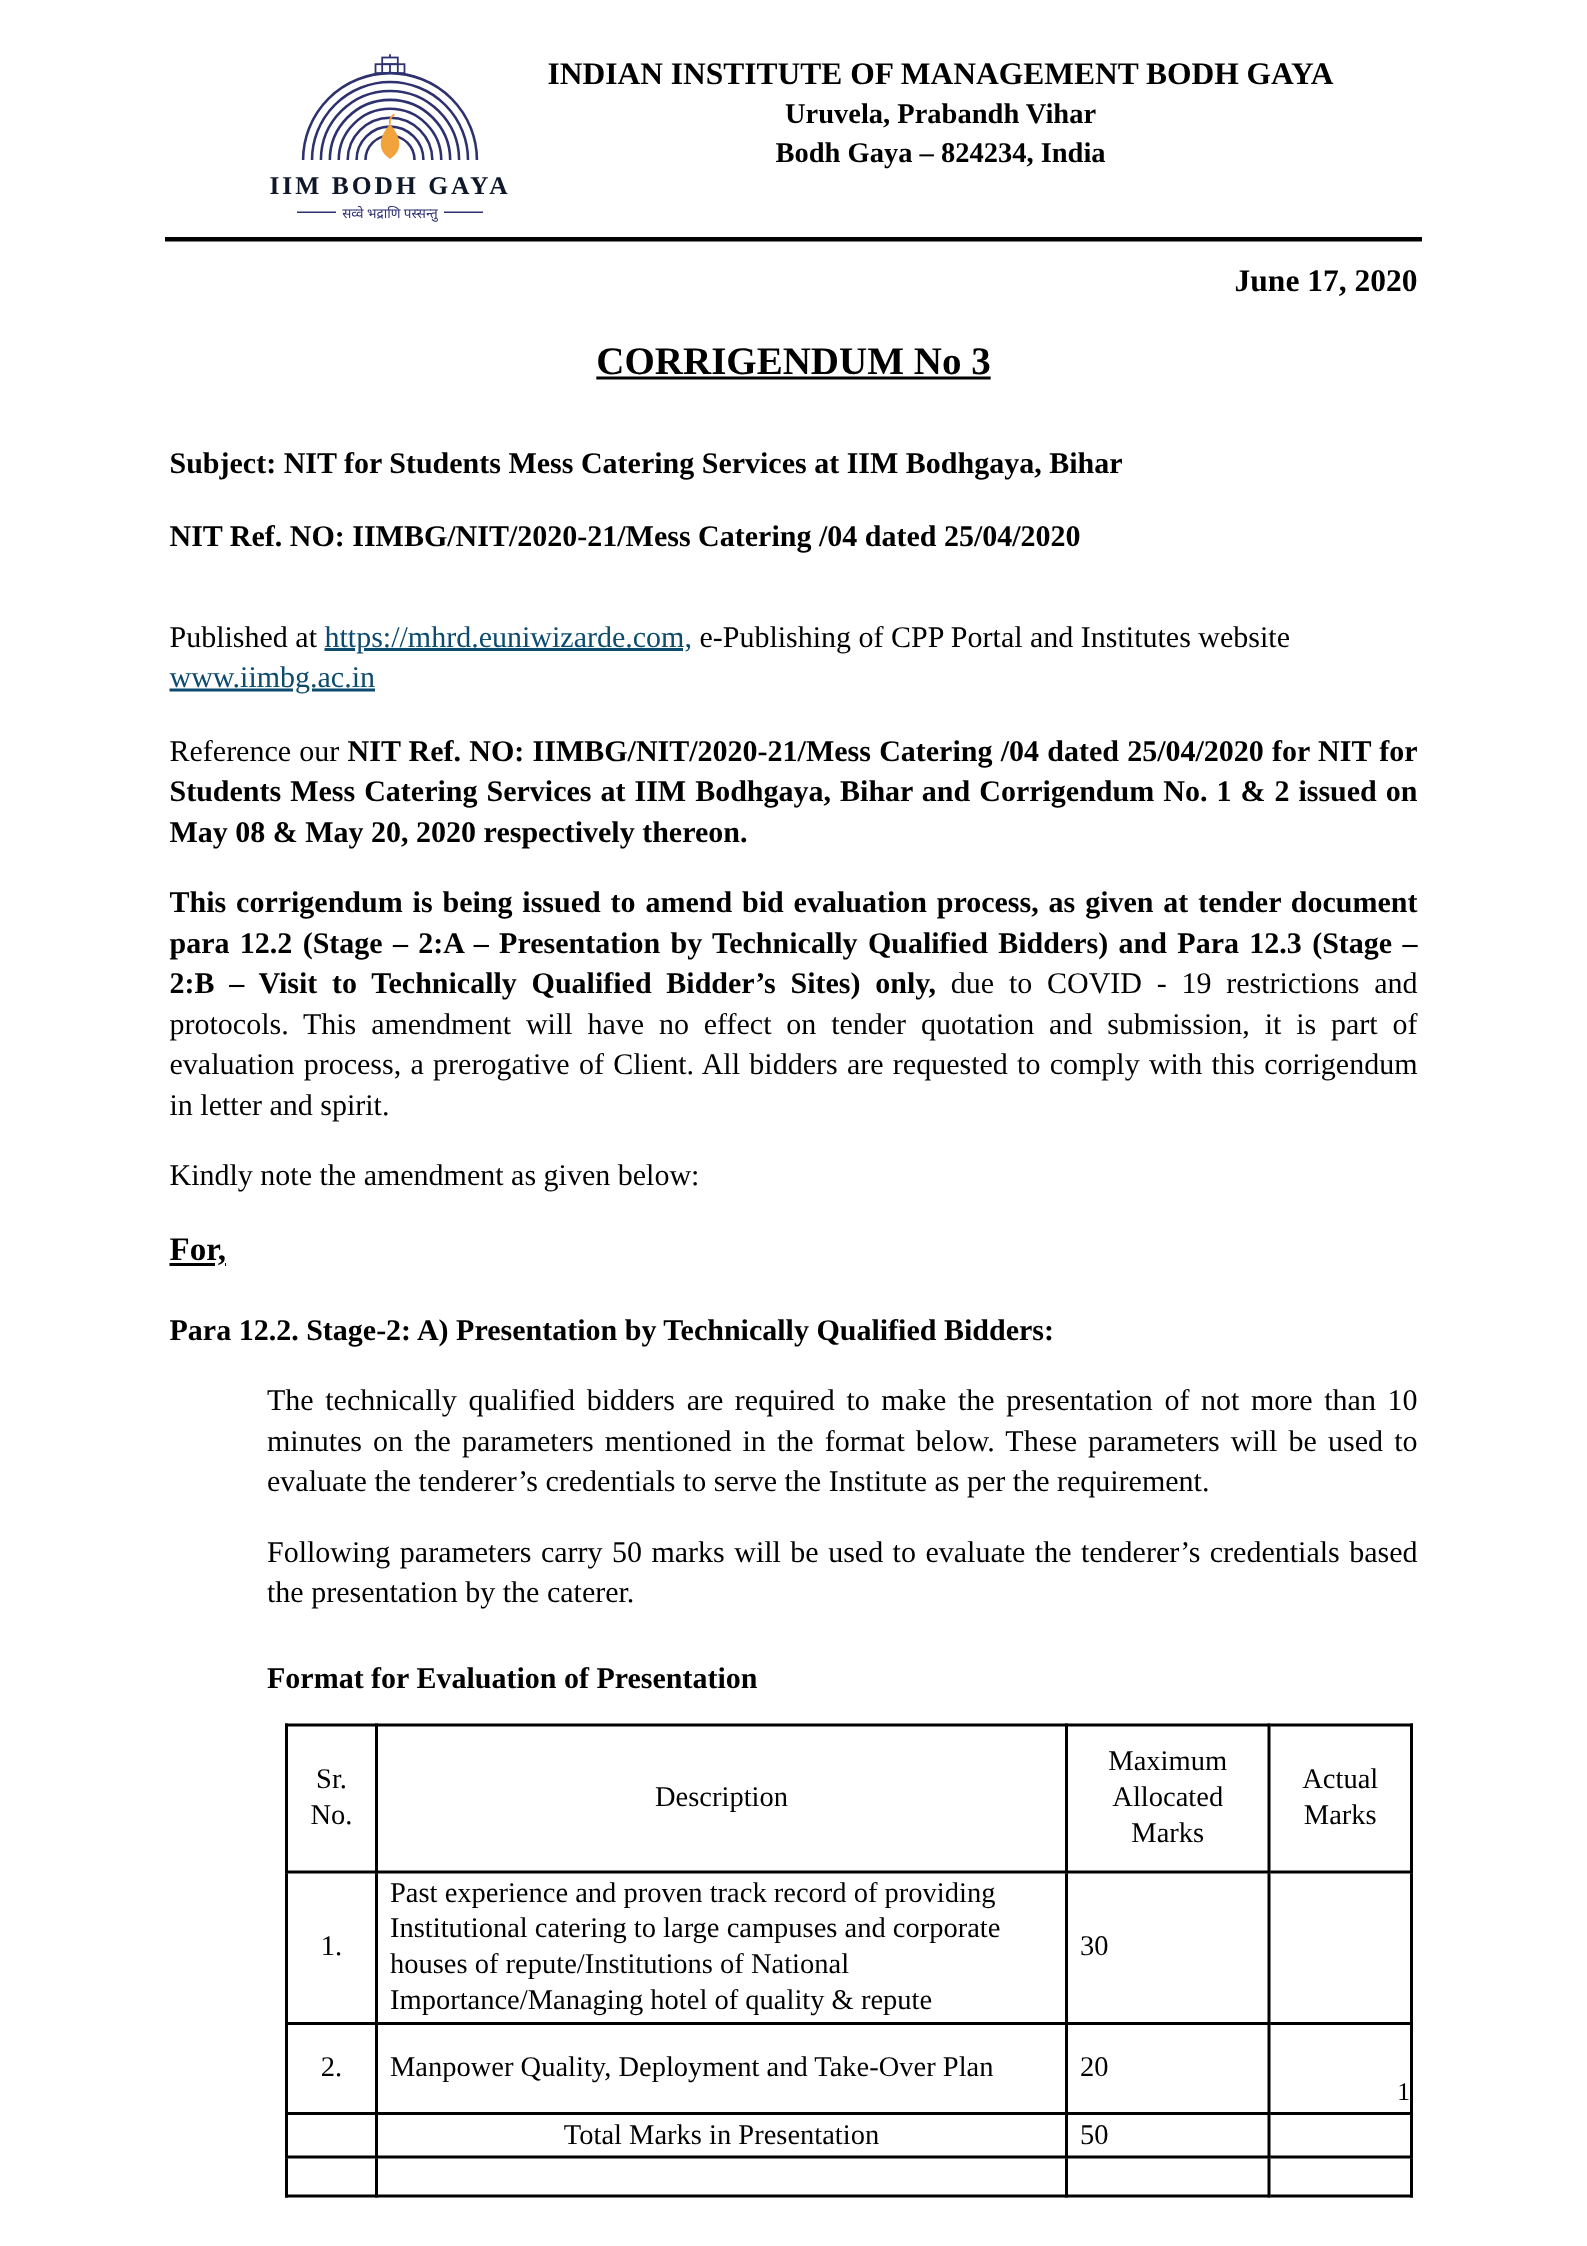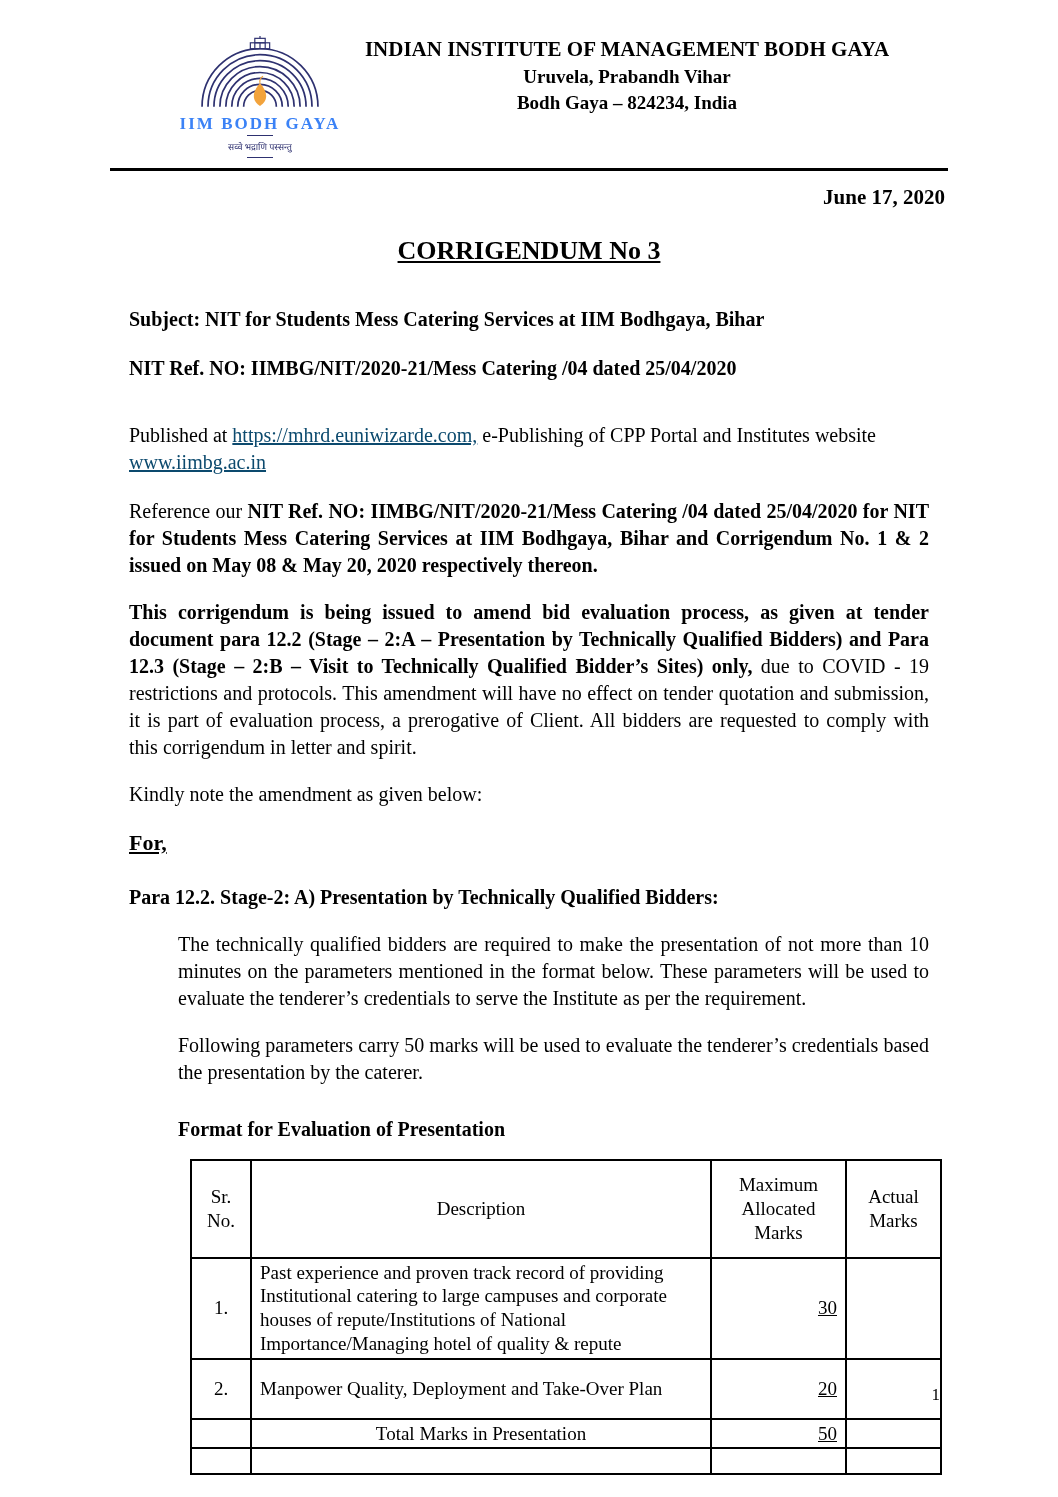--- a/index.html
+++ b/index.html
@@ -6,30 +6,30 @@
   .page {
     width:1058px; height:1497px; position:relative; background:#fff;
     box-sizing:border-box; padding:35px 113px 0 113px;
     font-family:"Liberation Serif", serif; color:#000;
   }
   
   .doc-header { display:flex; align-items:flex-start; }
   .logo { flex:0 0 auto; width:190px; margin-left:52px; text-align:center; }
   .logo svg { display:block; margin:0 auto; width:156px; height:78px; }
   .logo-wordmark { font-size:17px; font-weight:bold; letter-spacing:2px;
-    color:#3b82f6; margin-top:1px; white-space:nowrap; }
+    color:#0f172a; margin-top:1px; white-space:nowrap; }
   .logo-motto { font-size:9px; color:#2e3170; display:flex; align-items:center;
-    justify-content:center; gap:4px; margin-top:1px;flex-direction:column; }
+    justify-content:center; gap:4px; margin-top:1px; }
   .motto-line { width:26px; border-top:1.5px solid #2e3170; }
   .head-text { flex:1; text-align:center; padding-right:46px; padding-top:2px; }
   .inst-name { font-size:21px; font-weight:bold; }
   .inst-addr { font-size:19px; font-weight:bold; margin-top:4px; }
   .head-rule { border:none; border-top:3.5px solid #000; margin:10px -3px 0 -3px; }
   
-  p { margin:16px; font-size:20px; line-height:1.35; }
+  p { margin:0; font-size:20px; line-height:1.35; }
   .date { text-align:right; font-weight:bold; font-size:21px; margin-top:14px; }
   .title { font-family:"Liberation Serif", serif; text-align:center; font-size:26px;
     font-weight:bold; text-decoration:underline; margin:26px 0 0 0; }
   .subject { margin-top:40px; font-weight:bold; }
   .nit { margin-top:22px; font-weight:bold; }
   .pub { margin-top:40px; }
   .link { color:#0c4a6e; text-decoration:underline; cursor:pointer; }
   .ref-para { margin-top:22px; text-align:justify; }
   .amend-para { margin-top:20px; text-align:justify; }
   .note { margin-top:20px; }
@@ -42,21 +42,21 @@
   .eval-table { border-collapse:collapse; margin:16px 0 0 77px; width:750px;
     table-layout:fixed; font-size:19px; }
   .eval-table th, .eval-table td { border:2px solid #000; padding:2px 8px;
     vertical-align:middle; line-height:1.25; font-weight:normal; }
   .eval-table th { text-align:center; }
   .row-head { height:98px;margin-top:32px; }
   .row-1 { height:94px; }
   .row-2 { height:60px; }
   .row-total { height:17px; }
   .row-empty { height:26px; }
-  .num { text-align:right;text-decoration:underline; }
+  .num { text-align:left; }
   .sr { text-align:center; }
   .total-label { font-weight:bold; text-align:center; }
   .bold { font-weight:bold; }
   .page-num { position:absolute; top:1385px; right:118px; font-size:17px; }
 </style>
 </head>
 <body>
 
 <div class="page">
 

